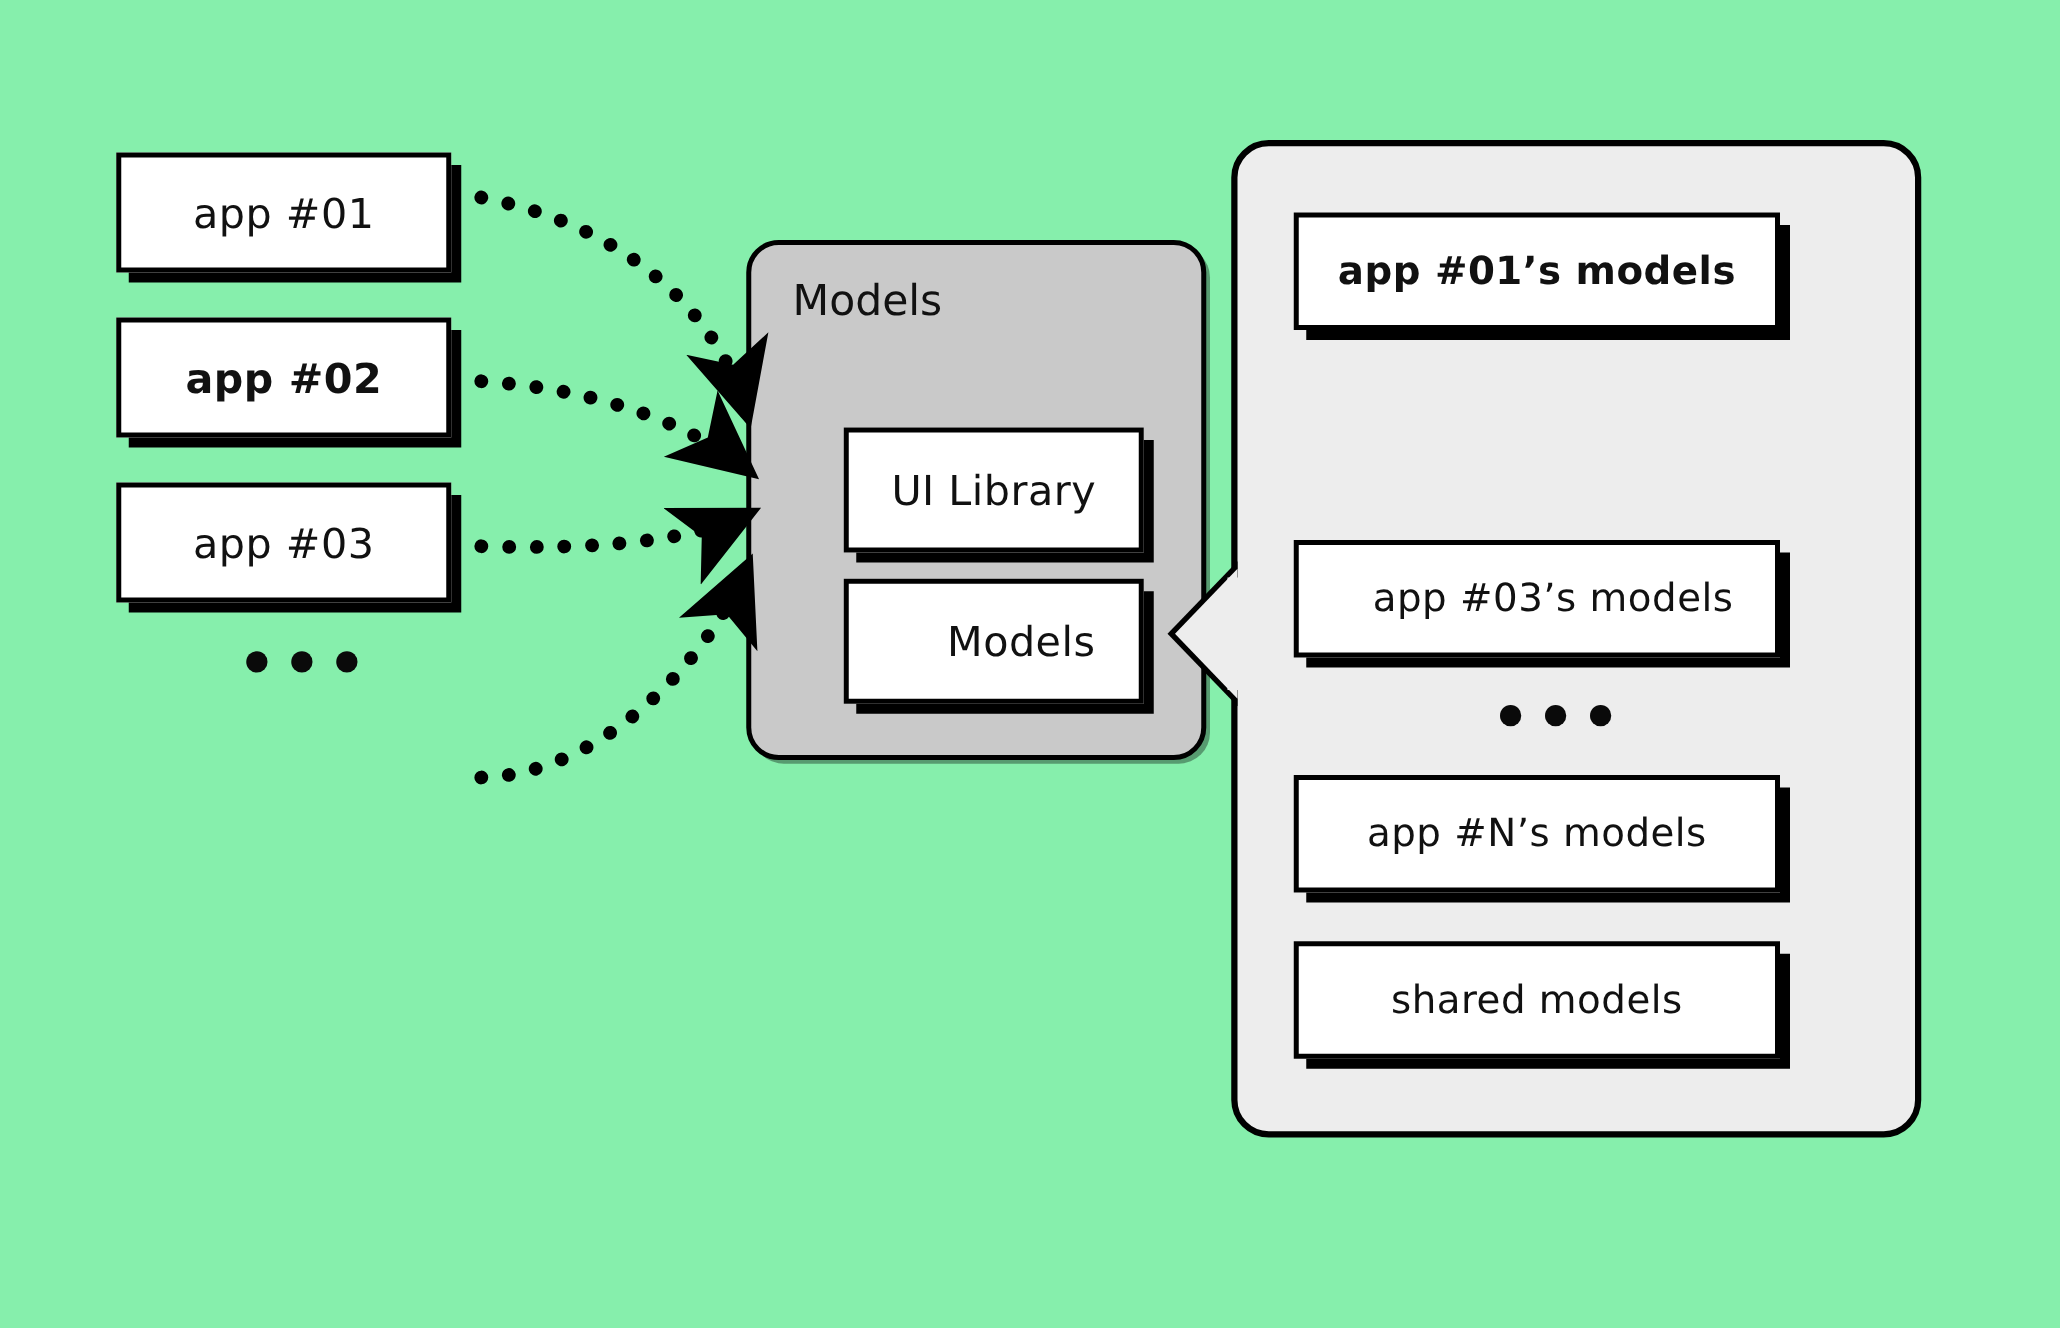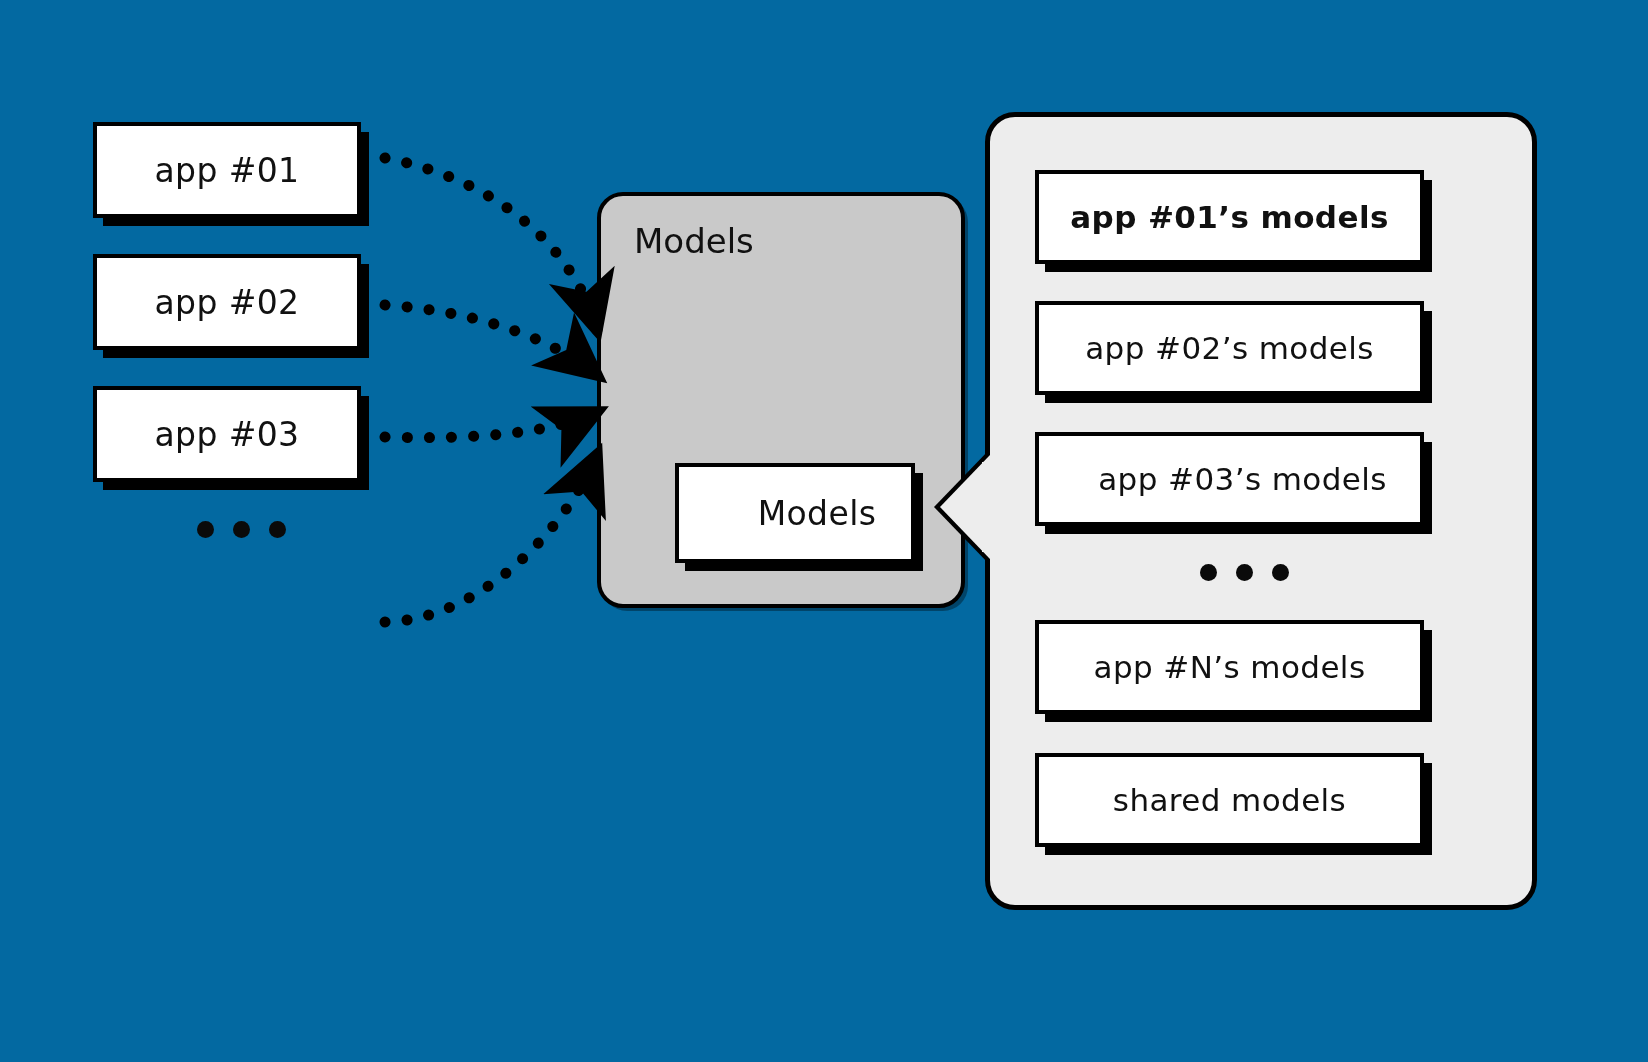--- a/index.html
+++ b/index.html
@@ -7,21 +7,21 @@
     padding: 0;
     background: #ffffff;
   }
   body {
     font-family: "DejaVu Sans", sans-serif;
   }
   #canvas {
     position: relative;
     width: 1648px;
     height: 1062px;
-    background: #0369a1;
+    background: #86efac;
     overflow: hidden;
   }
 
   
   .hbox {
     position: absolute;
     box-sizing: border-box;
     background: #ffffff;
     border: 4px solid #000000;
     box-shadow: 9px 9px 0 -1px #000000;
@@ -150,57 +150,57 @@
 </style>
 </head>
 <body>
 
 <div id="canvas">
 
   <div class="hbox app-box" style="top:122px;">
     <span class="lbl">app #01</span>
   </div>
 
-  <div class="hbox app-box" style="top:254px;">
+  <div class="hbox app-box" style="top:254px;font-weight:bold;">
     <span class="lbl">app #02</span>
   </div>
 
   <div class="hbox app-box" style="top:386px;">
     <span class="lbl">app #03</span>
   </div>
 
   <div class="ellipsis" id="ellipsis-apps">
     <i></i>
     <i></i>
     <i></i>
   </div>
 
 
   <div id="shared-container">
     <div id="shared-title">Models</div>
   </div>
 
+  <div class="hbox shared-item" style="top:342px;">
+    <span class="lbl">UI Library</span>
+  </div>
 
   <div class="hbox shared-item" style="top:463px;padding-left:44px;">
     <span class="lbl">Models</span>
   </div>
 
   <div id="callout-notch-outline"></div>
   <div id="callout-notch"></div>
 
   <div id="models-panel"></div>
   <div id="notch-mask"></div>
 
   <div class="hbox model-box" style="top:170px;font-weight:bold;">
     <span class="lbl">app #01’s models</span>
   </div>
 
-  <div class="hbox model-box" style="top:301px;">
-    <span class="lbl">app #02’s models</span>
-  </div>
 
   <div class="hbox model-box" style="top:432px;padding-left:26px;">
     <span class="lbl">app #03’s models</span>
   </div>
 
   <div class="ellipsis" id="ellipsis-models">
     <i></i>
     <i></i>
     <i></i>
   </div>

